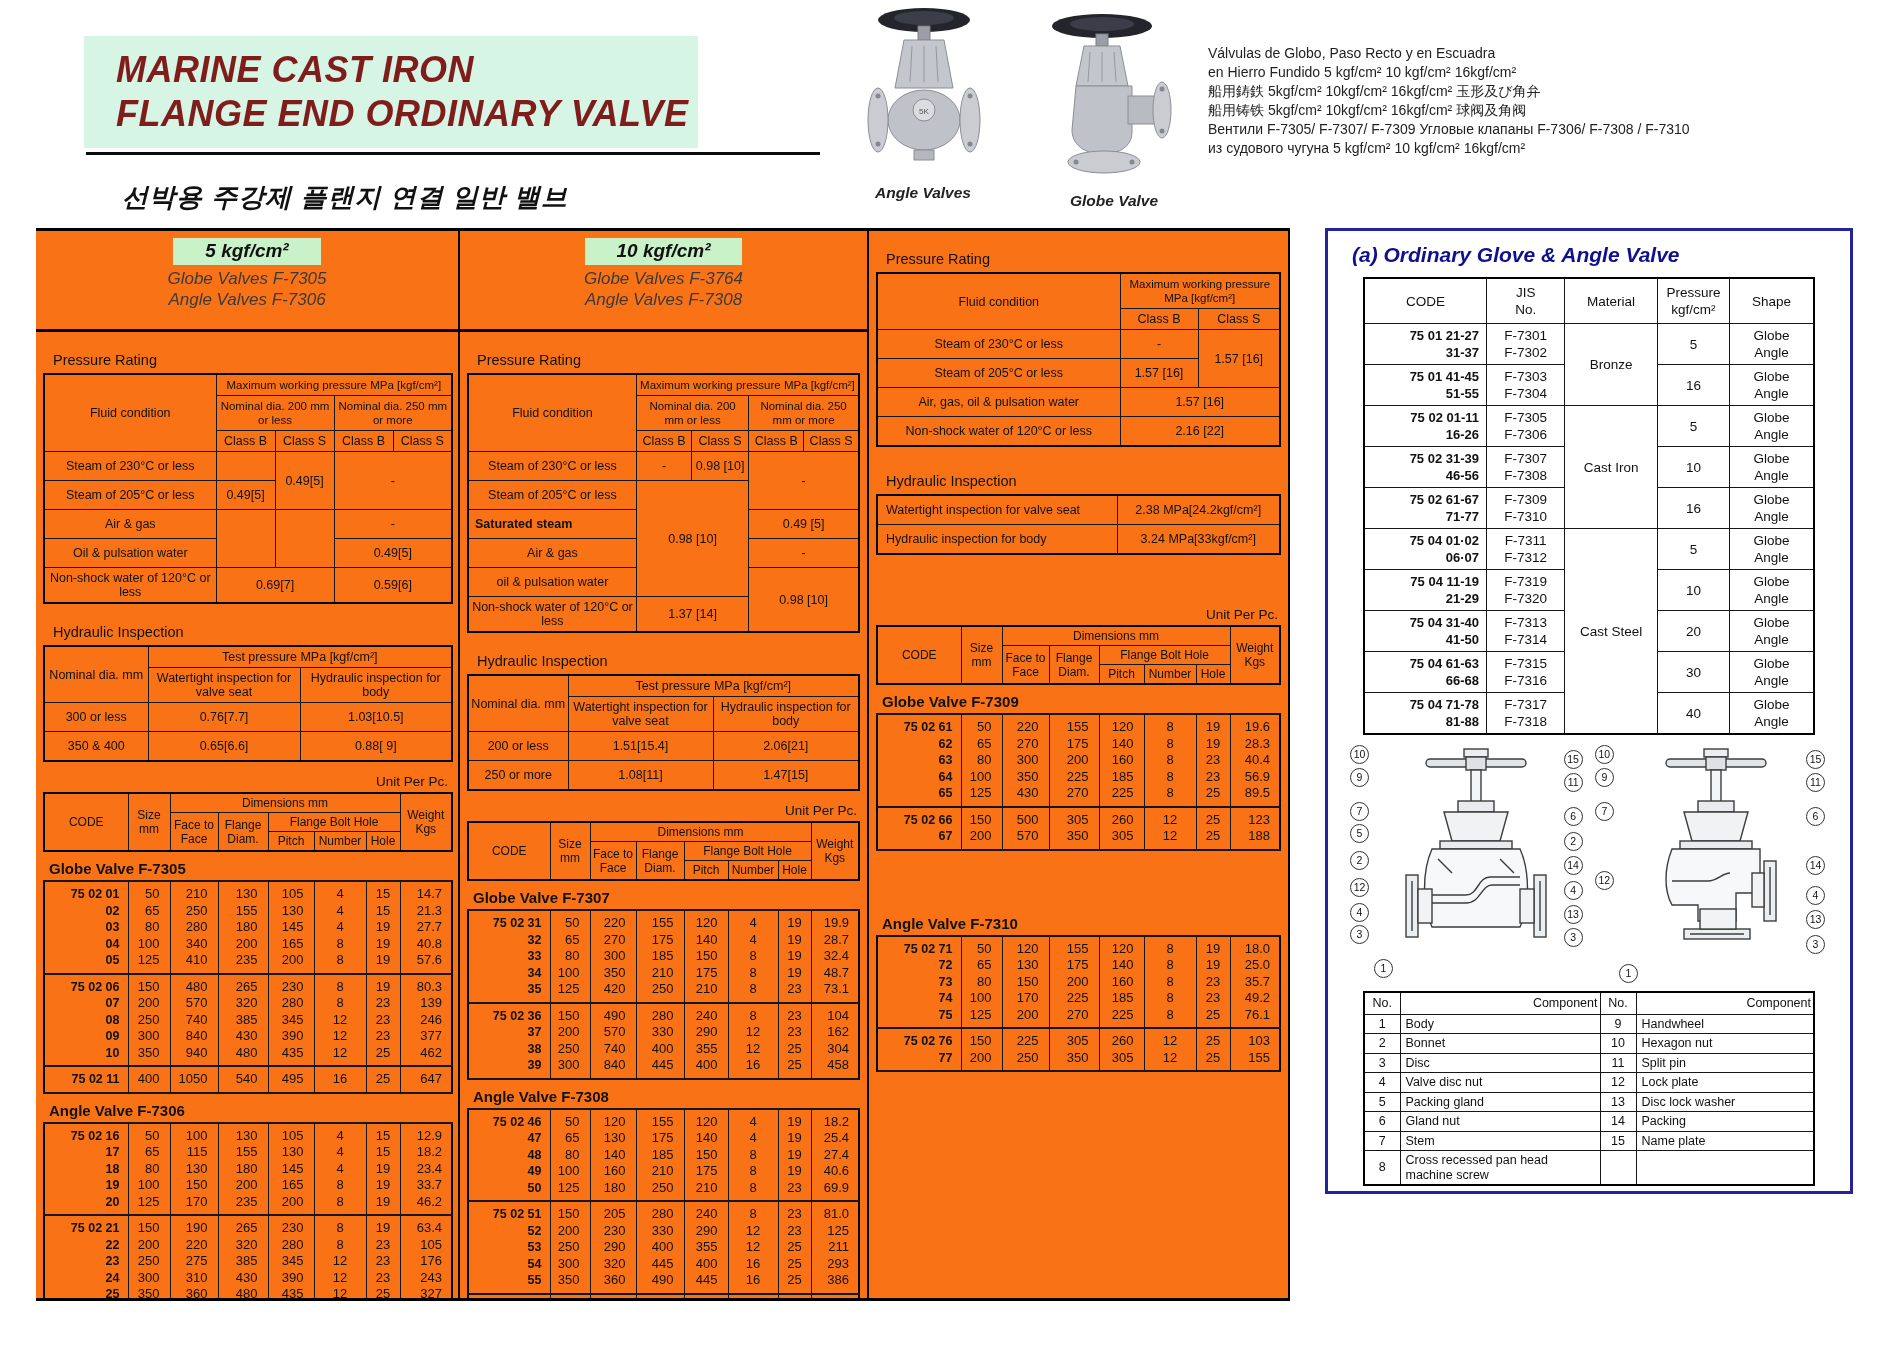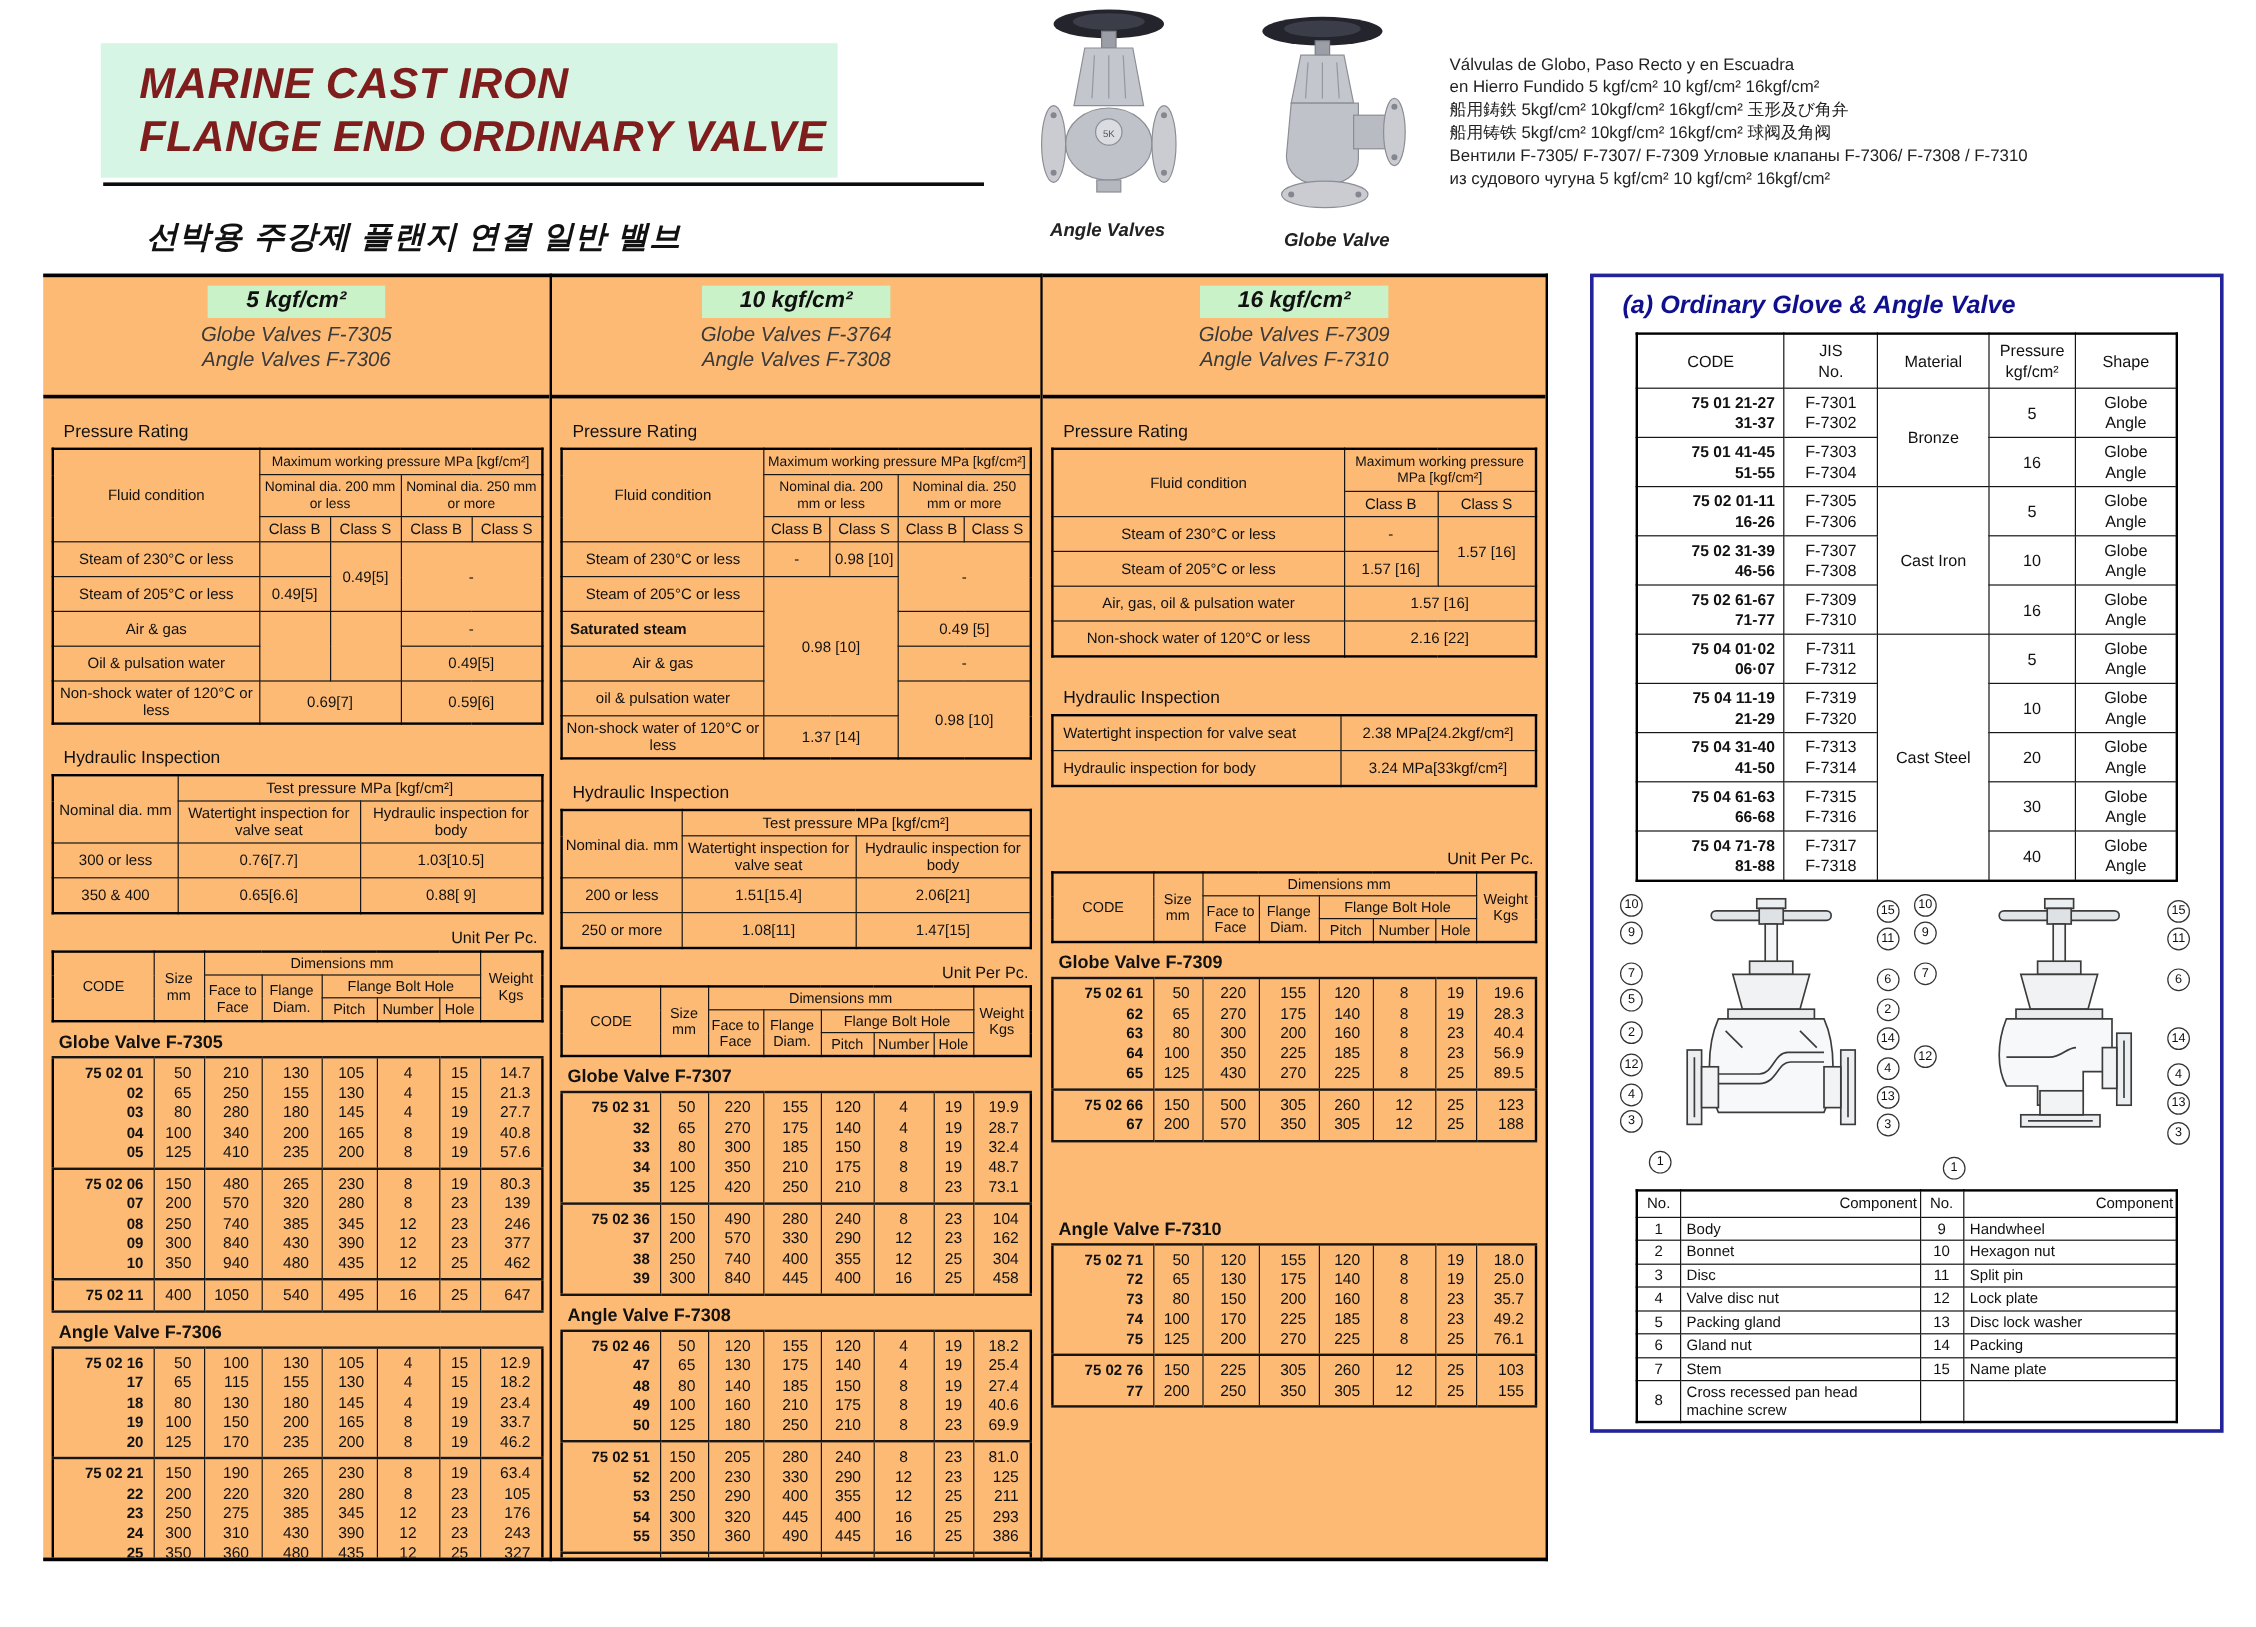--- a/index.html
+++ b/index.html
@@ -7,21 +7,21 @@
   
   .title-box{position:absolute;left:84px;top:36px;width:614px;height:112px;background:#d7f5e5;box-sizing:border-box;padding:12px 0 0 32px;}
   .title-box .t{font-size:36px;line-height:44px;font-weight:bold;font-style:italic;letter-spacing:.5px;color:#7f1d1d;}
   .title-underline{position:absolute;left:86px;top:152px;width:734px;height:3px;background:#0c0c0c;}
   .kor{position:absolute;left:122px;top:180px;font-size:26px;font-weight:bold;font-style:italic;letter-spacing:1px;}
   .photo{position:absolute;}
   .photo-caption{position:absolute;font-size:15.5px;font-weight:bold;font-style:italic;text-align:center;color:#222;}
   .multilang{position:absolute;left:1208px;top:44px;width:620px;font-size:14px;line-height:19px;color:#222;}
   .multilang div{white-space:nowrap;}
   
-  .prod-col{position:absolute;top:228px;height:1073px;box-sizing:border-box;border-top:3px solid #000;border-bottom:3px solid #000;border-right:2px solid #000;overflow:hidden;background:#fdba74;}
+  .prod-col{position:absolute;top:228px;height:1073px;box-sizing:border-box;border-top:3px solid #000;border-bottom:3px solid #000;border-right:2px solid #000;overflow:hidden;background:#f97316;}
   #col1{left:36px;width:424px;}
   #col2{left:460px;width:409px;}
   #col3{left:869px;width:421px;}
   .col-head{height:101px;border-bottom:3px solid #000;text-align:center;box-sizing:border-box;padding-top:7px;}
   .glabel{display:inline-block;background:#c9f2c9;padding:2px 32px 3px;font-size:19px;font-weight:bold;font-style:italic;}
   .prods{margin-top:3px;font-size:17px;line-height:21px;font-weight:normal;font-style:italic;color:#3a3a3a;}
   .col-body{padding:0 7px;}
   .tcap{font-size:14.5px;margin:20px 0 5px 10px;}
   table{border-collapse:collapse;}
   .pr,.hi,.dims{width:100%;table-layout:fixed;}
@@ -529,27 +529,20 @@
             <td>16</td>
             <td>27</td>
             <td>544</td>
           </tr>
         </tbody>
     </table>
   </div>
 </div>
 
 <div class="prod-col" id="col3">
-  <div class="col-head">
-    <span class="glabel">16 kgf/cm²</span>
-    <div class="prods">
-      <div>Globe Valves  F-7309</div>
-      <div>Angle  Valves F-7310</div>
-    </div>
-  </div>
   <div class="col-body">
     <div class="tcap">Pressure Rating</div>
     <table class="pr">
       <colgroup>
           <col style="width:243px">
           <col style="width:78px">
           <col style="width:82px">
         </colgroup>
       <tbody>
           <tr>

